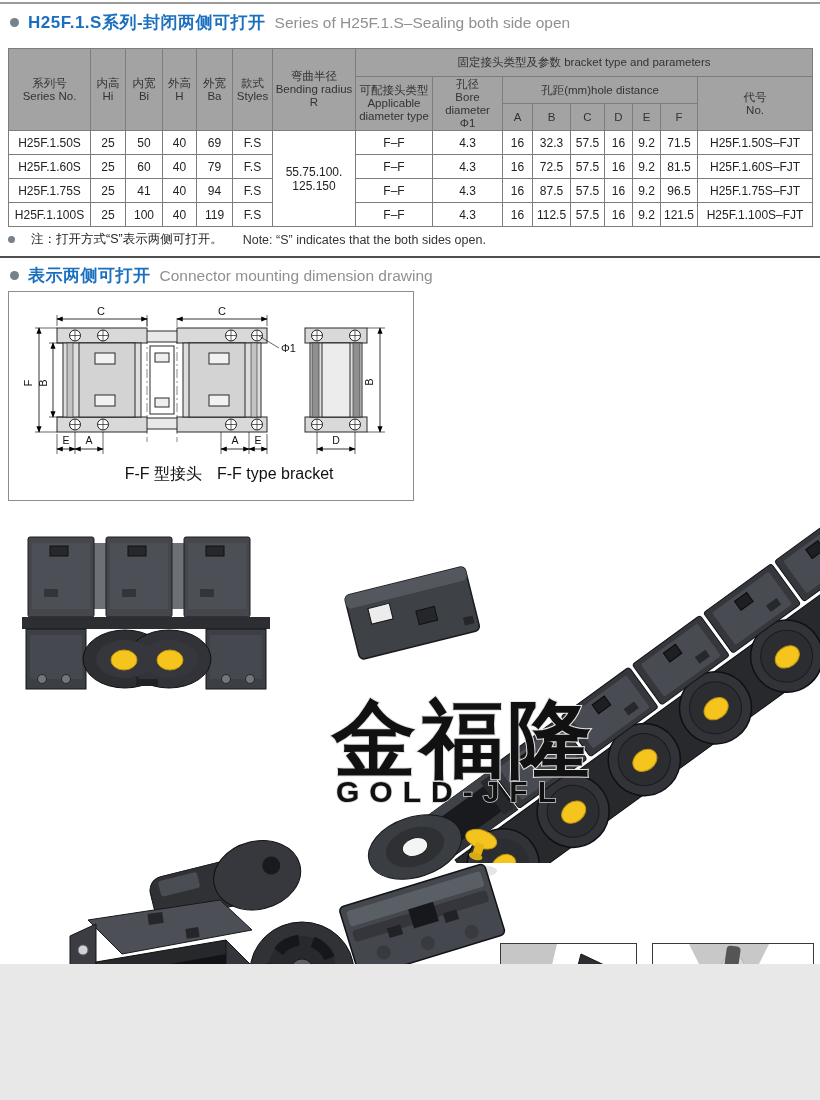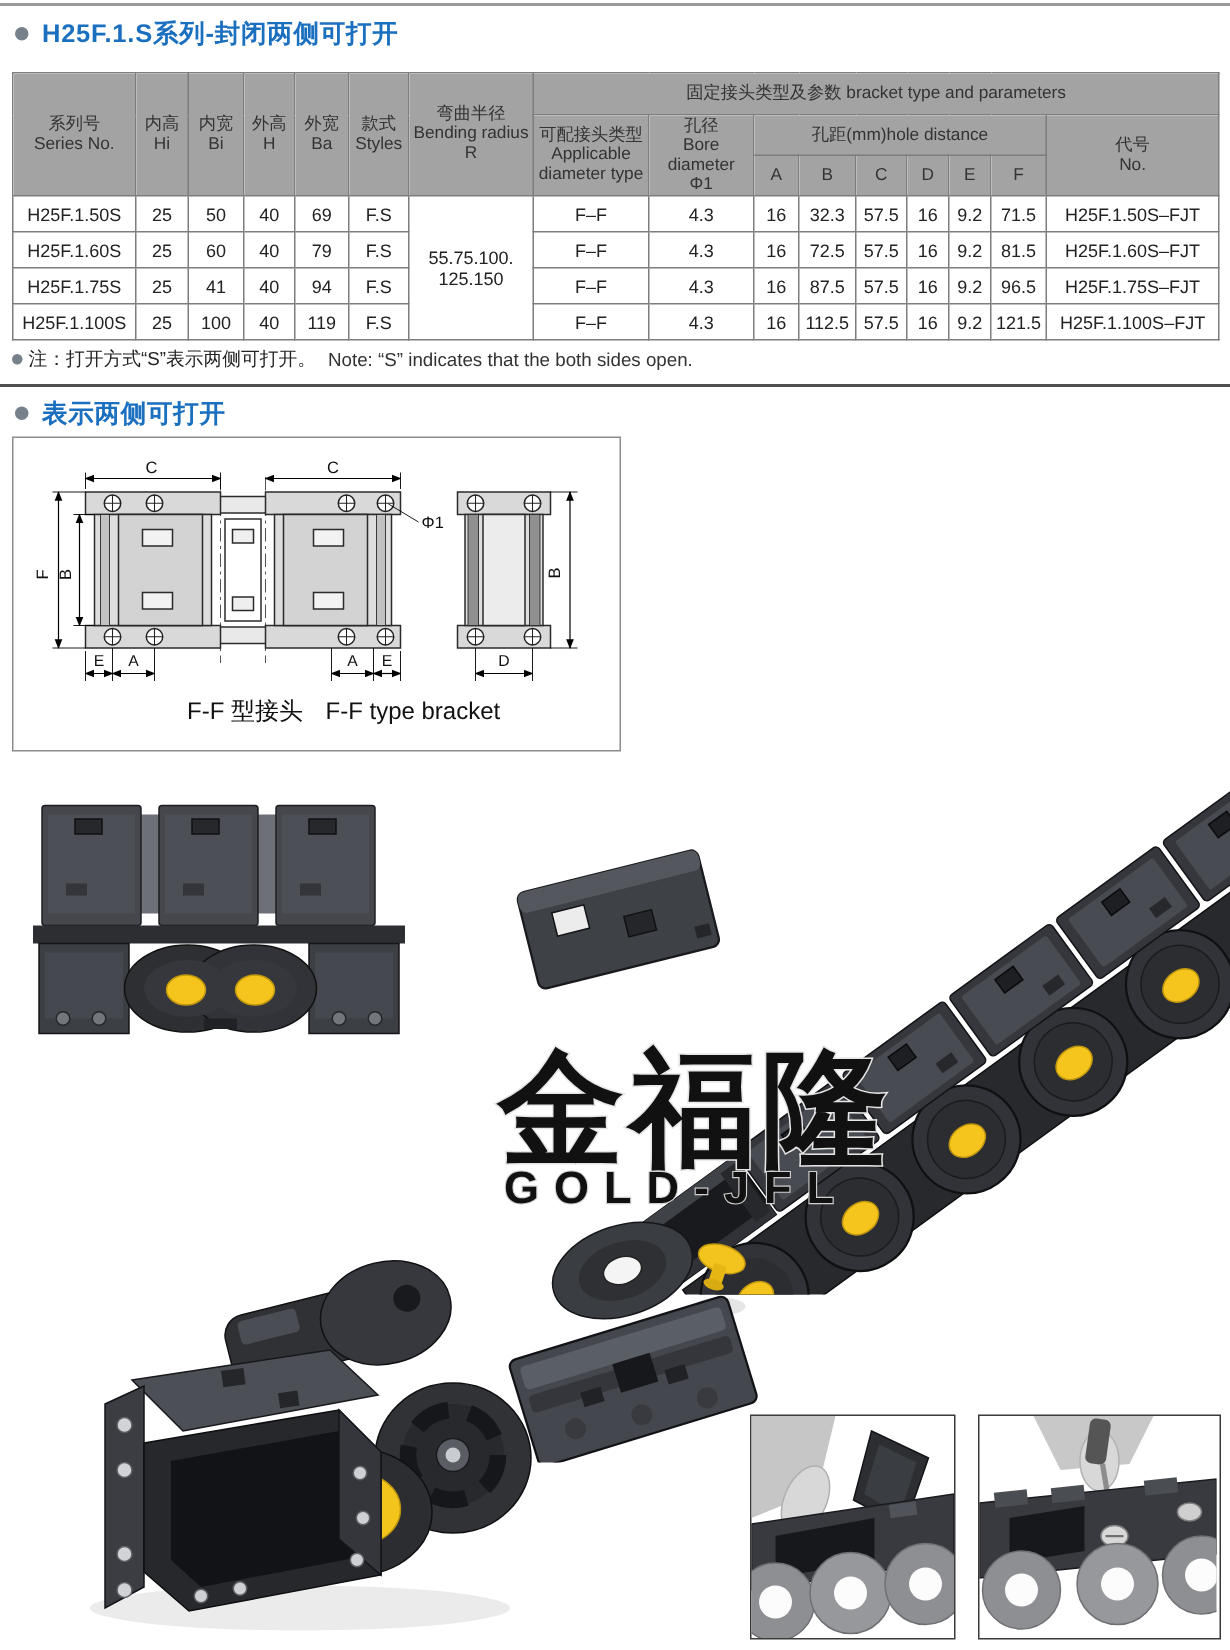--- a/index.html
+++ b/index.html
@@ -1,32 +1,32 @@
 <!DOCTYPE html>
 <html><head>
 <meta charset="utf-8">
 <style>
   html,body{margin:0;padding:0;background:#e8e8e8}
-  #page{position:relative;width:820px;height:1100px;background:#ffffff;overflow:hidden;
+  #page{position:relative;width:820px;height:964px;background:#ffffff;overflow:hidden;
         font-family:"Liberation Sans","DejaVu Sans",sans-serif;color:#222}
   .abs{position:absolute}
   .toprule{left:0;top:2px;width:820px;height:2px;background:#9a9a9a}
   .sec-header{display:flex;align-items:center;gap:9px}
   .bullet{width:9px;height:9px;border-radius:50%;background:#76818b;flex:0 0 auto}
   .bullet.small{width:7px;height:7px}
   .zh-title{color:#1a6fbf;font-weight:bold;font-size:17px;letter-spacing:.5px}
   .en-title{color:#909090;font-size:15.5px}
   table.spec{position:absolute;left:8px;top:48px;width:804px;border-collapse:collapse;
              table-layout:fixed;font-size:12px}
   .spec th,.spec td{border:1px solid #7d7d7d;text-align:center;vertical-align:middle;
              padding:0;font-weight:normal;overflow:hidden}
   .spec th{background:#a3a3a3;color:#333;line-height:13px;font-size:11.5px}
   .spec td{background:#fff;color:#222;font-size:12px}
   .spec .h1{height:28px}.spec .h2{height:27px}.spec .h3{height:27px}.spec .d{height:24px}
-  .note-line{left:8px;top:231px;font-size:12.5px;color:#222;display:flex;align-items:center;gap:4px}
+  .note-line{left:8px;top:231px;font-size:12.5px;color:#222;display:flex;align-items:center;gap:16px}
   .note-zh{color:#222}
   .note-en{color:#333;margin-left:4px}
   .divider{left:0;top:256px;width:820px;height:2px;background:#4f4f4f}
   .drawing-box{left:8px;top:291px;width:404px;height:208px;border:1px solid #8c8c8c;background:#fff}
   svg text{fill:#111}
   .dim{stroke:#000;stroke-width:.8;fill:none}
   .ext{stroke:#000;stroke-width:.6;fill:none}
   .cl{stroke:#555;stroke-width:.7;fill:none;stroke-dasharray:9 3 2 3}
   .part{stroke:#2b2b2b;stroke-width:1}
   .wmark text{paint-order:stroke fill}
@@ -35,20 +35,21 @@
 </head>
 <body>
 
 <div id="page">
 
   <div class="abs toprule"></div>
 
   <div class="abs sec-header" style="left:10px;top:11px">
     <span class="bullet"></span>
     <span class="zh-title">H25F.1.S系列-封闭两侧可打开</span>
+    <span class="en-title">Series of H25F.1.S–Sealing both side open</span>
   </div>
 
   <table class="spec">
     <colgroup>
       <col style="width:82px">
         <col style="width:35px">
         <col style="width:37px">
         <col style="width:34px">
       <col style="width:36px">
         <col style="width:40px">
@@ -200,20 +201,21 @@
     <span class="bullet small"></span>
     <span class="note-zh">注：打开方式“S”表示两侧可打开。</span>
     <span class="note-en">Note: “S” indicates that the both sides open.</span>
   </div>
 
   <div class="abs divider"></div>
 
   <div class="abs sec-header" style="left:10px;top:264px">
     <span class="bullet"></span>
     <span class="zh-title">表示两侧可打开</span>
+    <span class="en-title">Connector mounting dimension drawing</span>
   </div>
 
   <div class="abs drawing-box">
     <svg width="402" height="206" viewBox="0 0 402 206">
       <defs>
         <marker id="ar" viewBox="0 0 10 10" refX="9" refY="5" markerWidth="8" markerHeight="8" orient="auto-start-reverse">
           <path d="M0,1L10,5L0,9z" fill="#000"></path>
         </marker>
         <g id="scr">
           <circle r="5.5" fill="#fff" stroke="#222" stroke-width="1"></circle>

